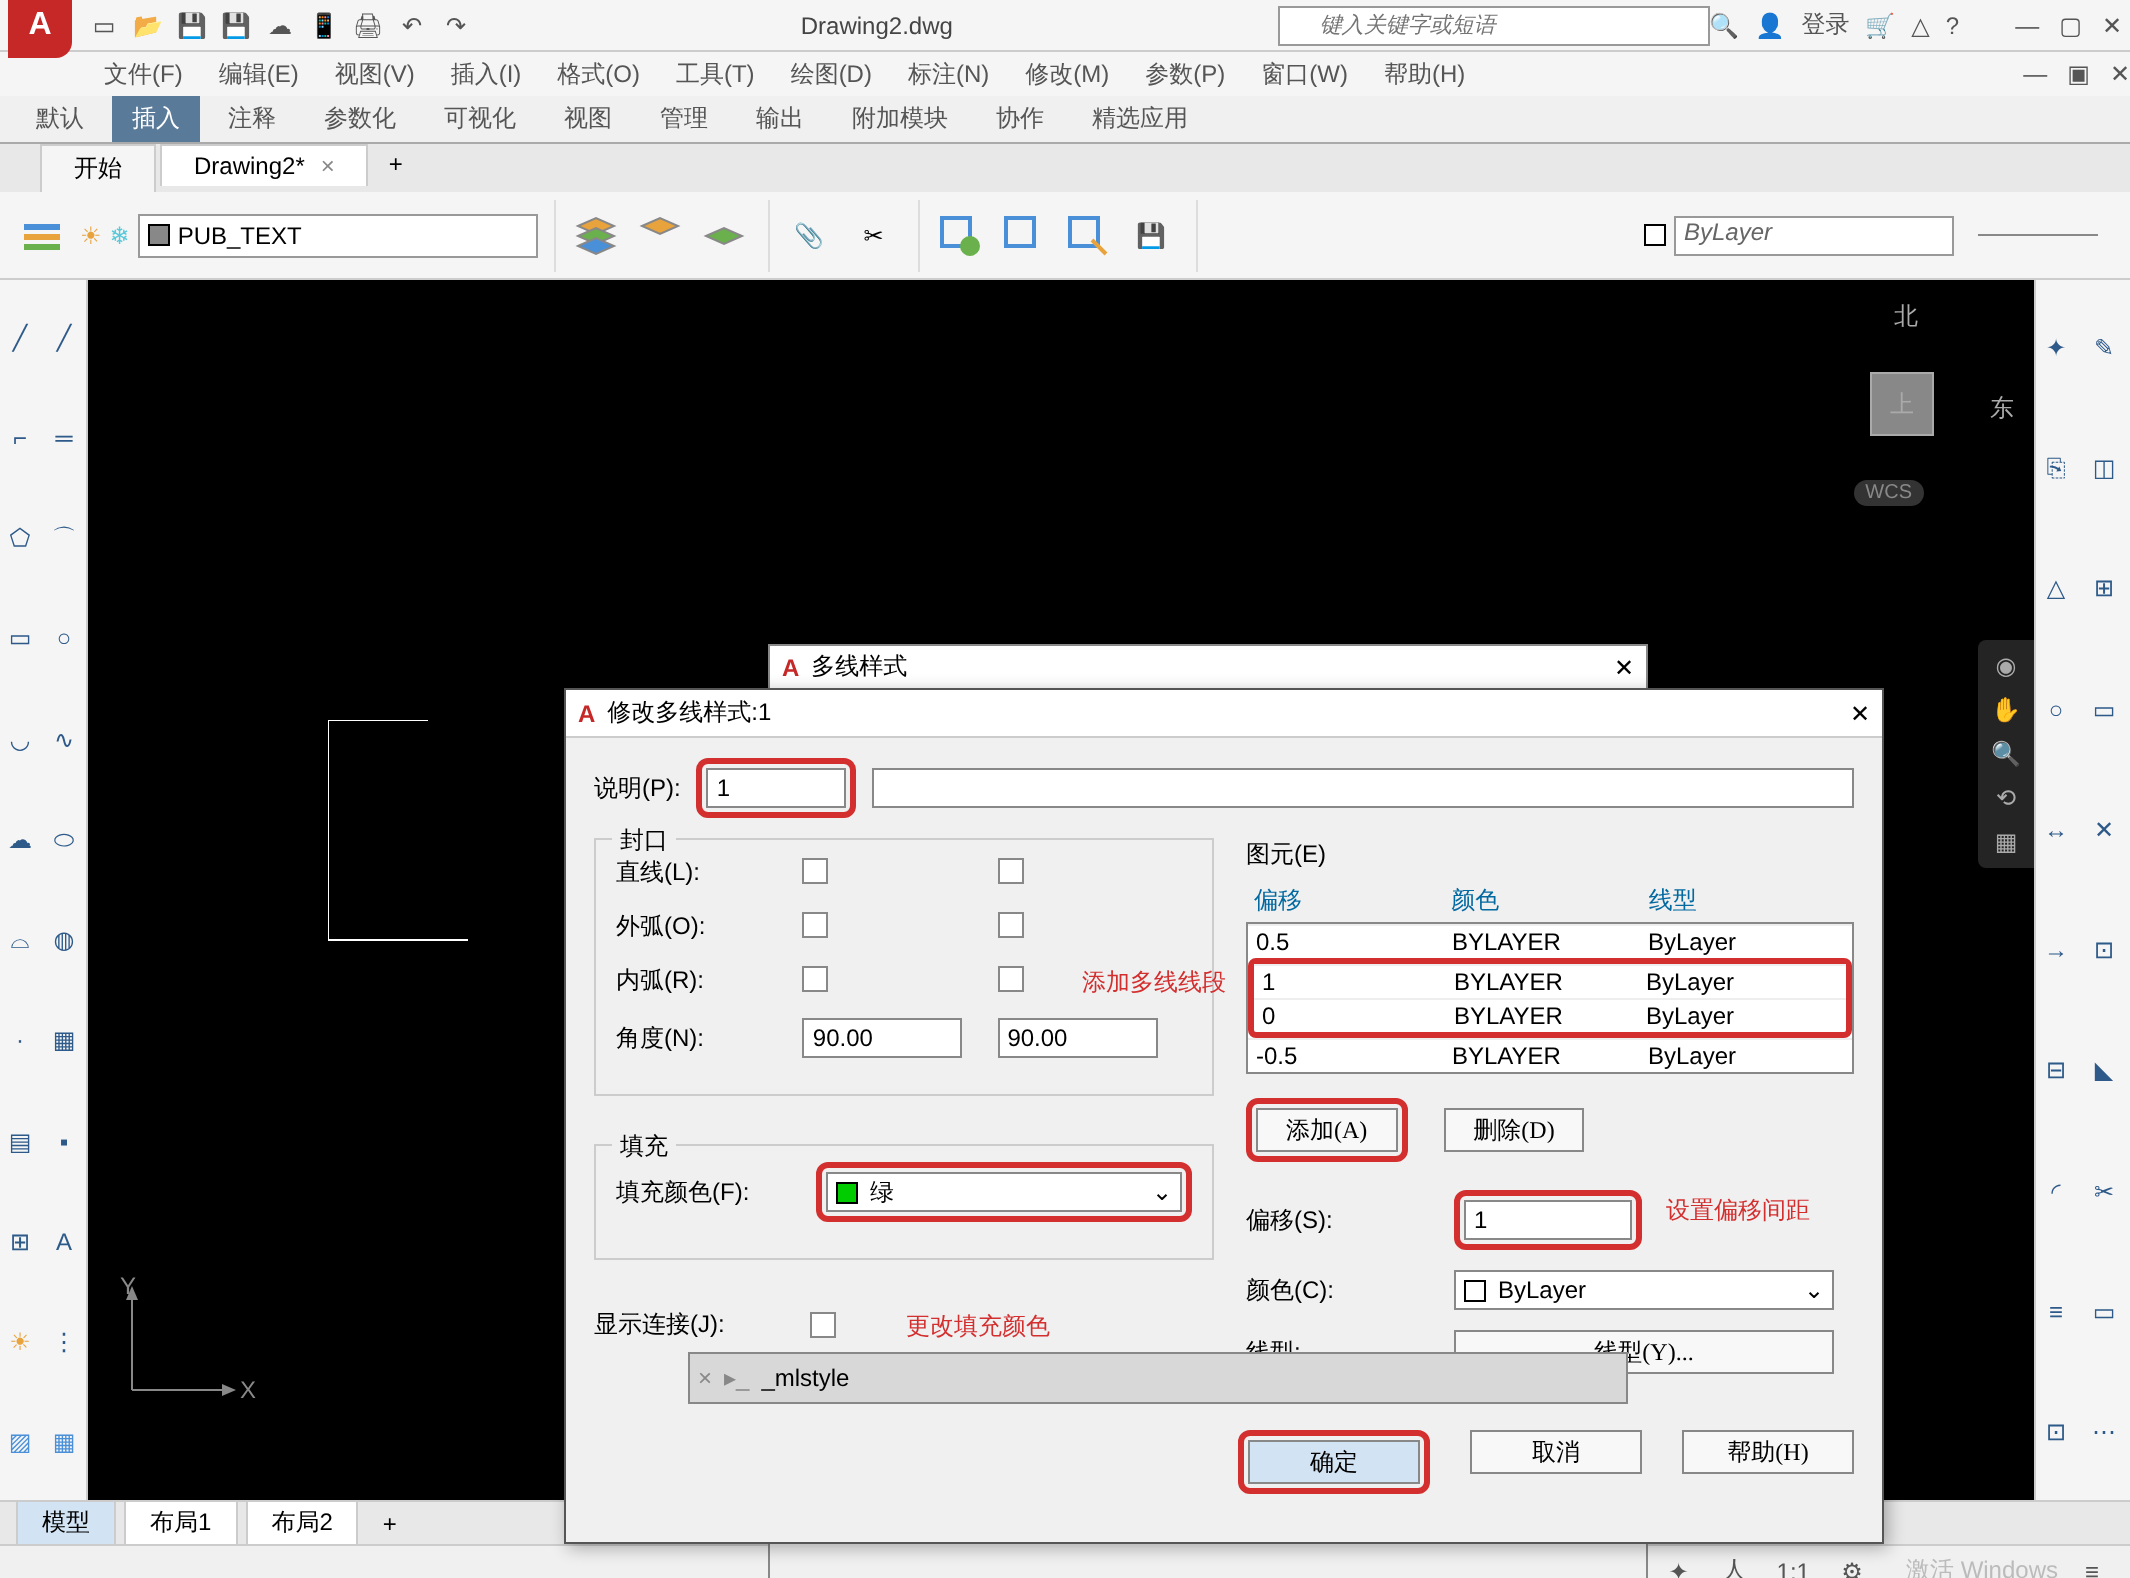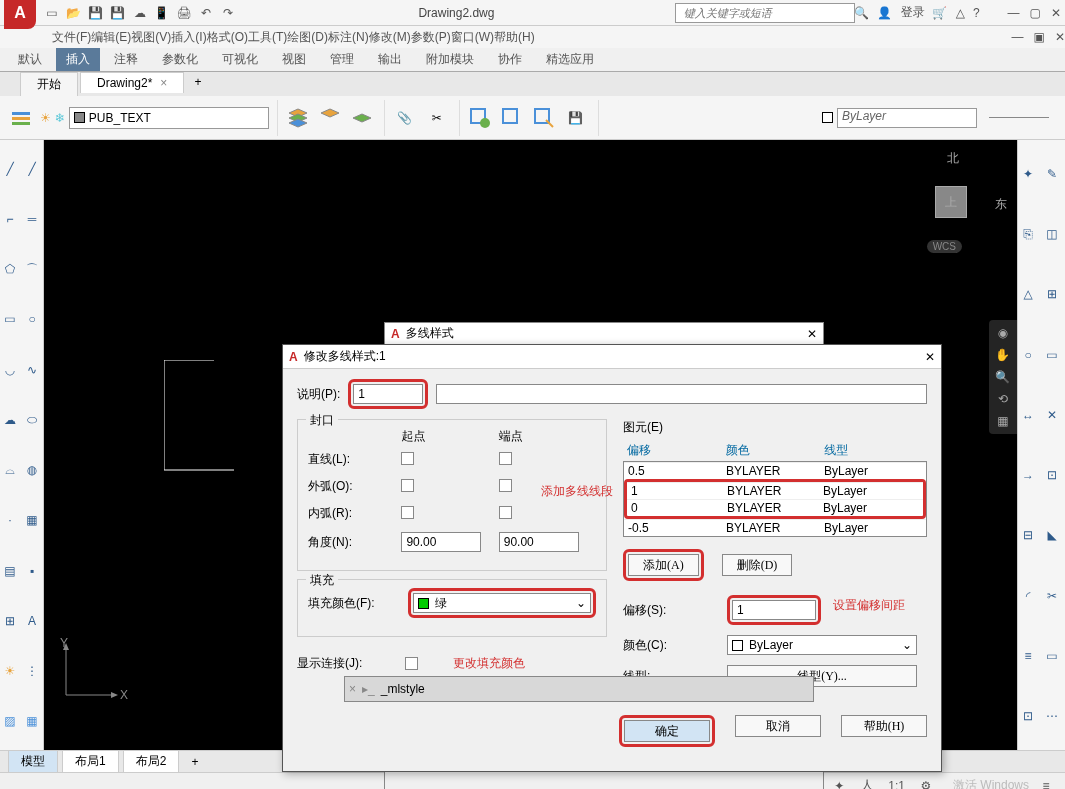--- a/index.html
+++ b/index.html
@@ -4,26 +4,26 @@
 <style>
 * { margin: 0; padding: 0; box-sizing: border-box; font-family: "Microsoft YaHei", SimSun, Arial, sans-serif; font-size: 12px; }
 body { width: 1065px; height: 789px; background: #fff; overflow: hidden; position: relative; }
 
 
 .titlebar { height: 26px; background: #f5f5f5; border-bottom: 1px solid #ccc; display: flex; align-items: center; padding: 0 4px; }
 .app-logo { width: 32px; height: 32px; background: #c62828; color: #fff; font-weight: bold; font-size: 16px; display: flex; align-items: center; justify-content: center; border-bottom-right-radius: 8px; position: relative; z-index: 2; }
 .qat { display: flex; gap: 2px; margin-left: 6px; }
 .qat-btn { width: 20px; height: 20px; display: flex; align-items: center; justify-content: center; color: #555; cursor: pointer; }
 .title-center { flex: 1; text-align: center; color: #444; }
-.search-box { width: 180px; height: 20px; border: 1px solid #999; font-size: 11px; color: #999; padding: 0 8px; font-style: italic; }
+.search-box { width: 216px; height: 20px; border: 1px solid #999; font-size: 11px; color: #999; padding: 0 20px; font-style: italic; }
 .title-right { display: flex; gap: 8px; align-items: center; color: #555; }
 .win-ctrl { display: flex; gap: 10px; margin-left: 20px; }
 
 
-.menubar { height: 22px; background: #f5f5f5; display: flex; padding-left: 52px; align-items: center; color: #555; }
+.menubar { height: 22px; background: #f5f5f5; display: flex; padding-left: 52px; gap: 18px; align-items: center; color: #555; }
 .menu-item { cursor: pointer; }
 
 
 .ribbon-tabs { height: 24px; background: #f0f0f0; display: flex; align-items: flex-end; padding-left: 8px; gap: 4px; border-bottom: 1px solid #aaa; }
 .rtab { padding: 3px 10px; color: #555; cursor: pointer; }
 .rtab.active { background: #5a7a9a; color: #fff; }
 
 
 .doc-tabs { height: 24px; background: #e8e8e8; display: flex; align-items: flex-start; padding-left: 20px; gap: 2px; }
 .doc-tab { padding: 3px 16px; background: #f5f5f5; border: 1px solid #ccc; border-bottom: none; display: flex; align-items: center; gap: 8px; }
@@ -72,21 +72,21 @@
 .dlg-back-title { height: 22px; background: #fff; display: flex; align-items: center; padding: 0 6px; gap: 6px; border-bottom: 1px solid #ccc; justify-content: space-between; }
 
 
 .dialog { position: absolute; left: 238px; top: 204px; width: 660px; height: 428px; background: #f0f0f0; border: 1px solid #555; box-shadow: 2px 2px 8px rgba(0,0,0,0.3); }
 .dlg-title { height: 24px; background: #fff; display: flex; align-items: center; padding: 0 6px; justify-content: space-between; border-bottom: 1px solid #ccc; }
 .dlg-title-left { display: flex; align-items: center; gap: 6px; }
 .dlg-body { padding: 10px 14px; font-family: SimSun, monospace; font-size: 12px; }
 .row { display: flex; align-items: center; margin-bottom: 10px; gap: 8px; }
 .lbl { white-space: nowrap; }
 .txt-in { height: 20px; border: 1px solid #888; background: #fff; padding: 0 4px; }
-.fieldset { border: 1px solid #ccc; padding: 8px 10px; margin-bottom: 8px; position: relative; }
+.fieldset { border: 1px solid #ccc; padding: 8px 10px; margin-bottom: 24px; position: relative; }
 .fieldset-legend { position: absolute; top: -8px; left: 8px; background: #f0f0f0; padding: 0 4px; }
 .cols { display: flex; gap: 16px; }
 .col-l { width: 310px; }
 .col-r { flex: 1; }
 .cap-head { display: flex; margin-bottom: 6px; }
 .cap-head > div { width: 100px; }
 .cap-row { display: flex; align-items: center; margin-bottom: 10px; }
 .cap-row .lbl { width: 96px; }
 .cap-row .cell { width: 100px; }
 .chk { width: 13px; height: 13px; border: 1px solid #888; background: #fff; display: inline-block; }
@@ -338,25 +338,20 @@
             <input class="txt-in" style="width: 100%;" value="1">
           </div>
           <input class="txt-in" style="flex: 1 1 0%;">
         </div>
 
         <div class="cols">
 
           <div class="col-l">
             <div class="fieldset">
               <span class="fieldset-legend">封口</span>
-              <div class="cap-head">
-                <div style="width:96px"></div>
-                <div>起点</div>
-                <div>端点</div>
-              </div>
               <div class="cap-row">
                 <span class="lbl">直线(L):</span>
                 <div class="cell"><span class="chk"></span></div>
                 <div class="cell"><span class="chk"></span></div>
               </div>
               <div class="cap-row">
                 <span class="lbl">外弧(O):</span>
                 <div class="cell"><span class="chk"></span></div>
                 <div class="cell"><span class="chk"></span></div>
               </div>

